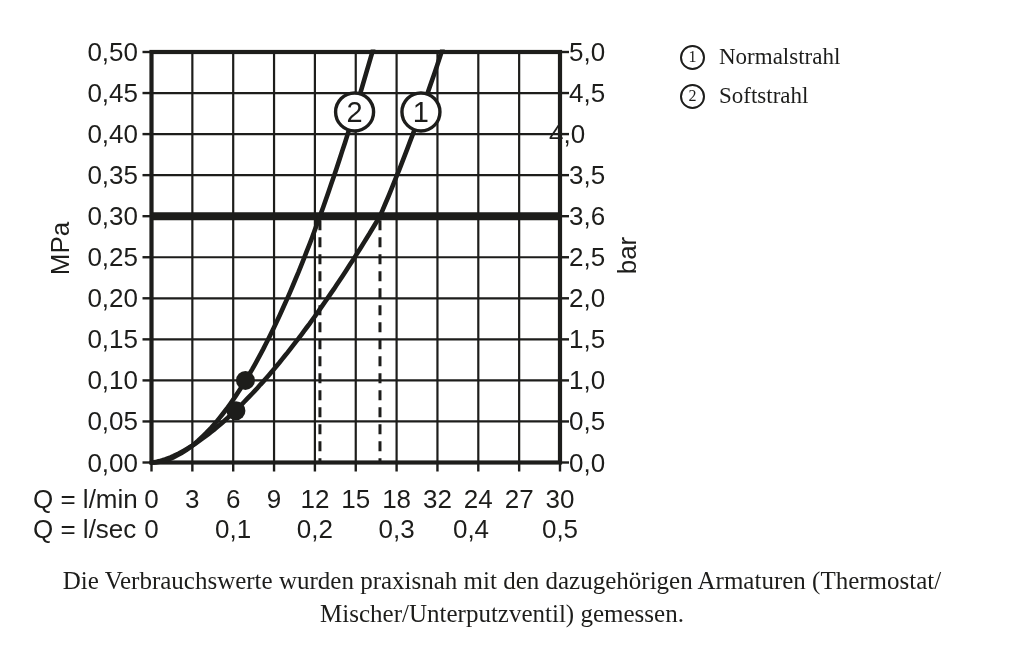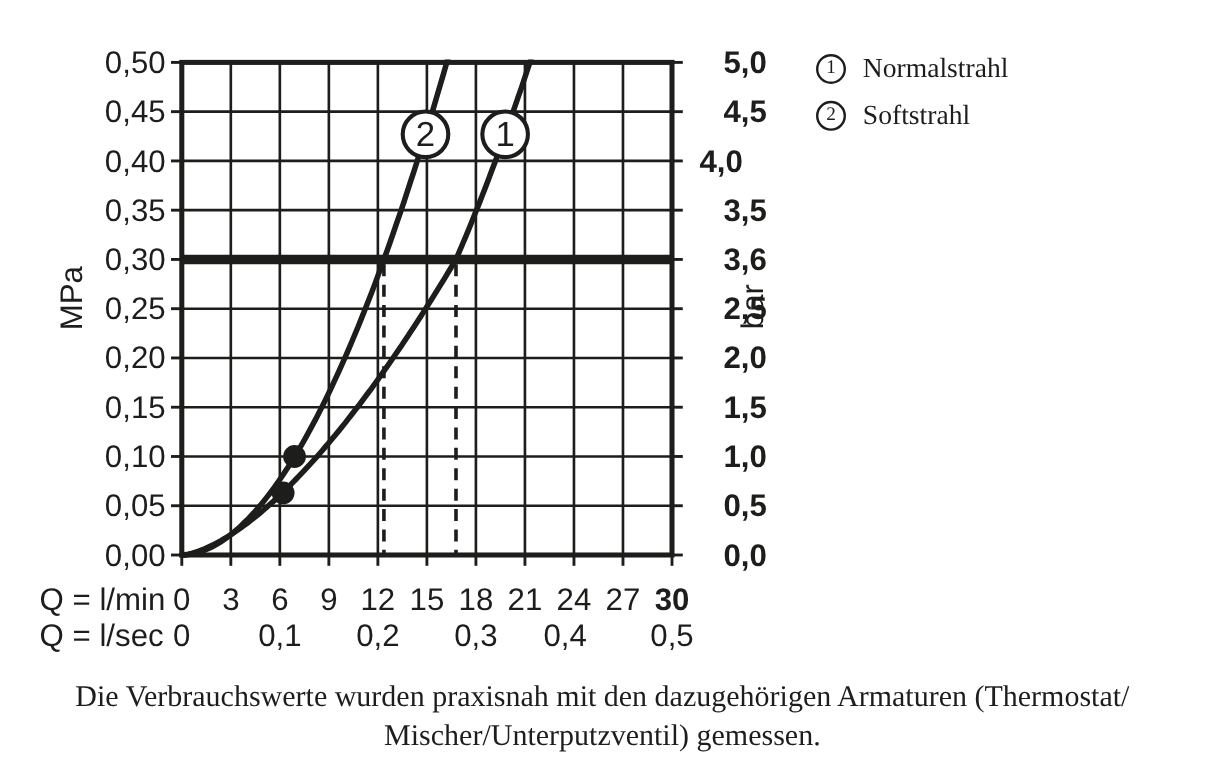--- a/index.html
+++ b/index.html
@@ -1,21 +1,21 @@
 <!DOCTYPE html>
 <html><head>
 <meta charset="utf-8">
 <style>
   html,body{margin:0;padding:0;background:#fff;}
   #page{position:relative;width:1024px;height:652px;background:#fff;overflow:hidden;
         font-family:"Liberation Sans",sans-serif;color:#1d1d1b;}
   #plot-svg{position:absolute;left:0;top:0;}
   .tick-label{position:absolute;font-size:26px;line-height:28px;white-space:nowrap;}
   .tl-left{width:70px;text-align:right;}
-  .tl-right{width:70px;text-align:right;font-weight:bold;}
+  .tl-right{width:70px;text-align:left;}
   .tl-x{width:64px;text-align:center;}
   .axis-unit{position:absolute;width:64px;text-align:center;font-size:26px;
              transform:rotate(-90deg);}
   .q-label{position:absolute;font-size:26px;line-height:28px;white-space:nowrap;}
   #legend{position:absolute;left:680px;top:44px;}
   .legend-row{display:flex;align-items:center;margin-bottom:13px;}
   .legend-circle{display:inline-flex;align-items:center;justify-content:center;
                  width:21px;height:21px;border:2px solid #1d1d1b;border-radius:50%;
                  font-family:"Liberation Serif",serif;font-size:16px;line-height:1;}
   .legend-label{font-family:"Liberation Serif",serif;font-size:23px;margin-left:14px;}
@@ -149,24 +149,24 @@
       <div class="tick-label tl-right" style="left: 569px; top: 366.4px;">1,0</div>
       <div class="tick-label tl-right" style="left: 569px; top: 407.45px;">0,5</div>
       <div class="tick-label tl-right" style="left: 569px; top: 448.5px;">0,0</div>
       <div class="tick-label tl-x" style="left: 119.5px; top: 485px;">0</div>
       <div class="tick-label tl-x" style="left: 160.35px; top: 485px;">3</div>
       <div class="tick-label tl-x" style="left: 201.2px; top: 485px;">6</div>
       <div class="tick-label tl-x" style="left: 242.05px; top: 485px;">9</div>
       <div class="tick-label tl-x" style="left: 282.9px; top: 485px;">12</div>
       <div class="tick-label tl-x" style="left: 323.75px; top: 485px;">15</div>
       <div class="tick-label tl-x" style="left: 364.6px; top: 485px;">18</div>
-      <div class="tick-label tl-x" style="left: 405.45px; top: 485px;">21</div>
+      <div class="tick-label tl-x" style="left: 405.45px; top: 485px;">32</div>
       <div class="tick-label tl-x" style="left: 446.3px; top: 485px;">24</div>
       <div class="tick-label tl-x" style="left: 487.15px; top: 485px;">27</div>
-      <div class="tick-label tl-x" style="left: 528px; top: 485px; font-weight: bold;">30</div>
+      <div class="tick-label tl-x" style="left: 528px; top: 485px;">30</div>
       <div class="tick-label tl-x" style="left: 119.5px; top: 515px;">0</div>
       <div class="tick-label tl-x" style="left: 201.2px; top: 515px;">0,1</div>
       <div class="tick-label tl-x" style="left: 282.9px; top: 515px;">0,2</div>
       <div class="tick-label tl-x" style="left: 364.6px; top: 515px;">0,3</div>
       <div class="tick-label tl-x" style="left: 439px; top: 515px;">0,4</div>
       <div class="tick-label tl-x" style="left: 528px; top: 515px;">0,5</div>
     </div>
 
   <div id="legend">
     <div class="legend-row">

